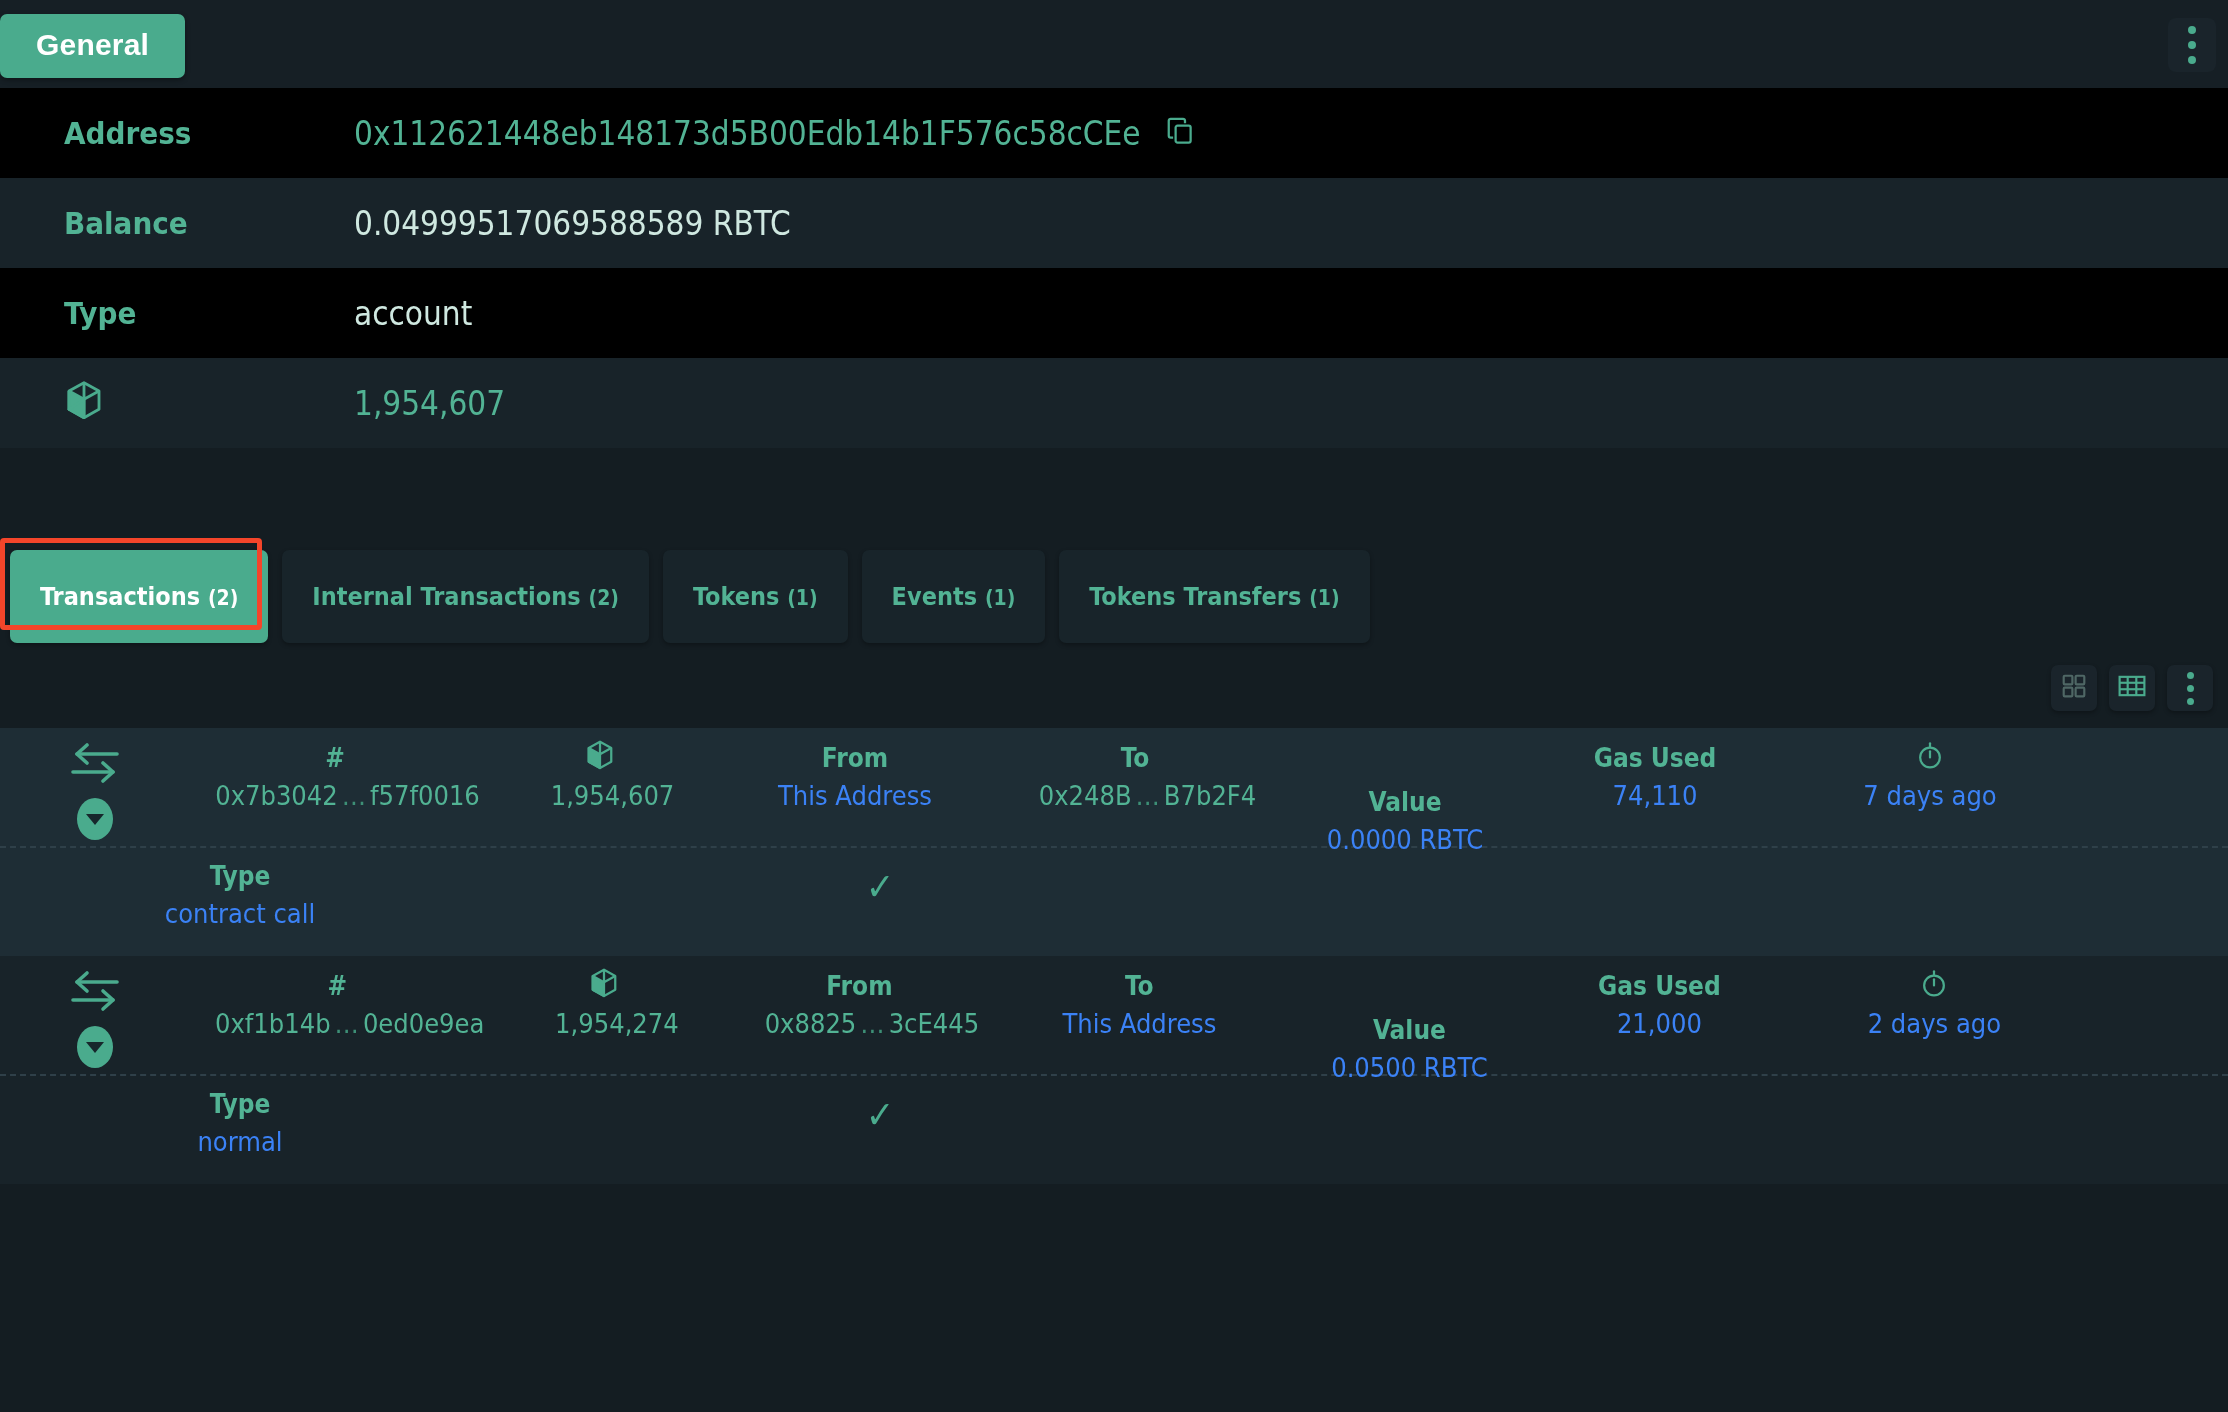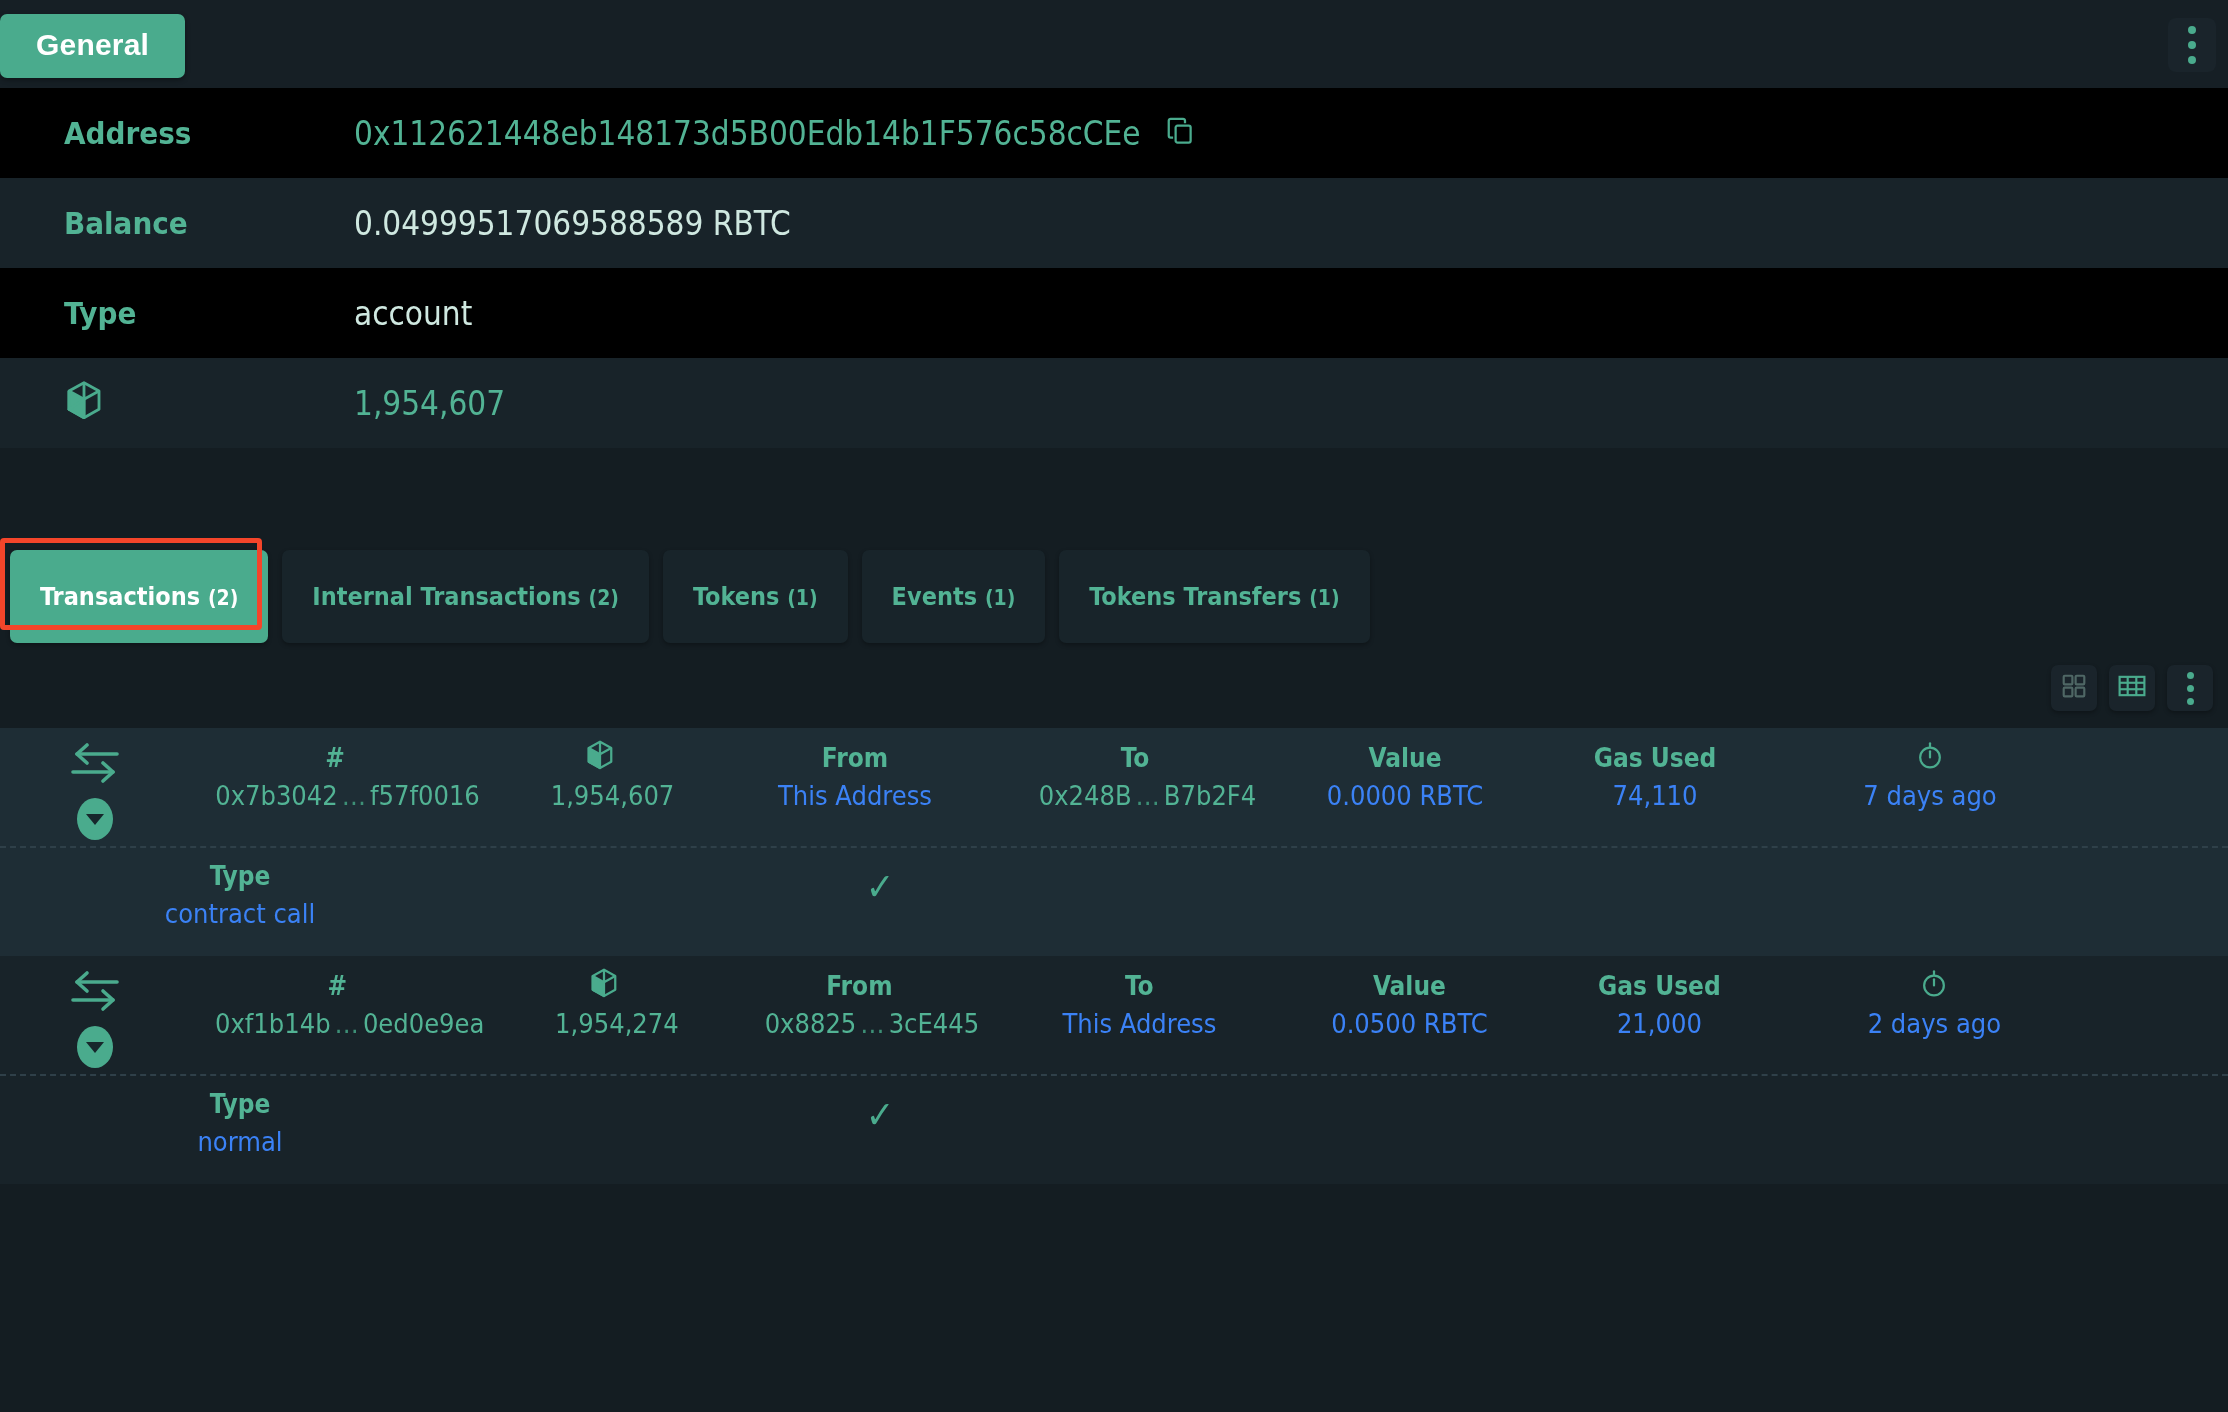--- a/index.html
+++ b/index.html
@@ -218,21 +218,21 @@
     white-space: nowrap;
   }
   .col-val.link { color: #52b394; margin-left: 25px; }
   .col-val .ell { color: #3d8f76; padding: 0 4px; }
 
   .c-arrows   { flex: 0 0 190px; }
   .c-hash     { flex: 0 0 290px; }
   .c-block    { flex: 0 0 240px; }
   .c-from     { flex: 0 0 270px; }
   .c-to       { flex: 0 0 290px; }
-  .c-value    { flex: 0 0 250px; }
+  .c-value    { flex: 0 0 250px; margin-top: 44px; }
   .c-gas      { flex: 0 0 250px; }
   .c-time     { flex: 0 0 300px; }
 
   .chev-circle {
     width: 36px; height: 42px;
     background: #4aab8d;
     border-radius: 18px/21px;
     display: flex; align-items: center; justify-content: center;
     cursor: pointer;
     margin-top: 4px;

